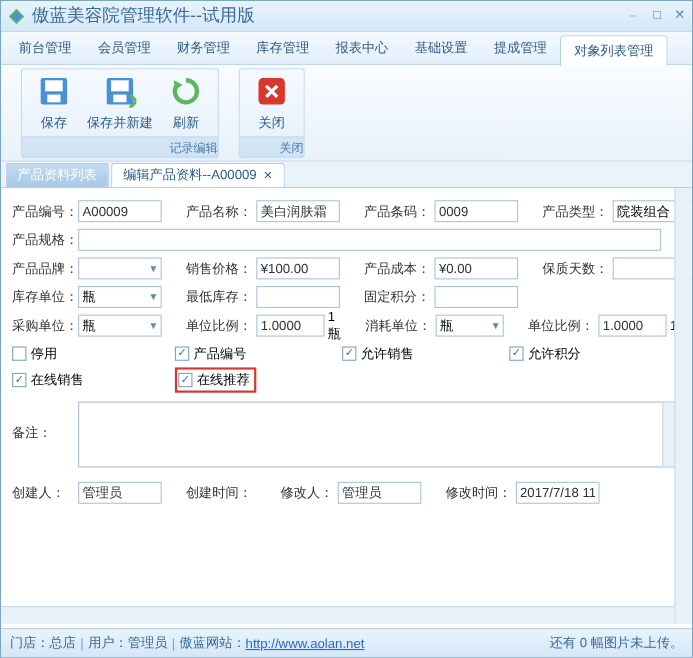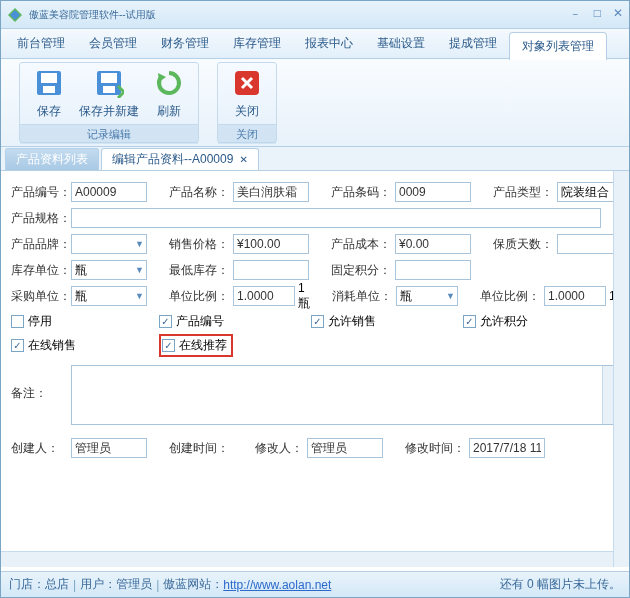--- a/index.html
+++ b/index.html
@@ -1,32 +1,32 @@
 <!DOCTYPE html>
 <html><head>
 <meta charset="utf-8">
 <style>
 * { box-sizing: border-box; margin: 0; padding: 0; font-family: "Microsoft YaHei", SimSun, sans-serif; font-size: 12px; }
 body { background: #fff; width: 630px; height: 598px; overflow: hidden; border: 1px solid #7aa5c5; }
 
 .titlebar { height: 28px; background: linear-gradient(#e8f3fb, #d4e8f7); display: flex; align-items: center; padding: 0 6px; border-bottom: 1px solid #b5d0e6; }
 .titlebar .logo { width: 16px; height: 16px; margin-right: 6px; }
-.titlebar .title { flex: 1; color: #3a6a9a; font-size: 10px; }
+.titlebar .title { flex: 1; color: #3a6a9a; font-size: 16px; }
 .titlebar .winbtns { display: flex; gap: 12px; color: #5a8abc; font-size: 14px; }
 .titlebar .winbtns span { cursor: pointer; }
 
 .menubar { height: 30px; background: linear-gradient(#f4f9fd, #e2effa); display: flex; border-bottom: 1px solid #b5d0e6; }
 .menubar .mitem { padding: 0 12px; display: flex; align-items: center; color: #2b5a8a; cursor: pointer; position: relative; }
 .menubar .mitem:first-child { margin-left: 4px; }
 .menubar .mitem.active { background: #fff; border: 1px solid #b5d0e6; border-bottom: none; border-radius: 4px 4px 0 0; margin-top: 3px; height: 28px; }
 
 .ribbon { height: 88px; background: linear-gradient(#f9fcff, #e8f2fa); border-bottom: 1px solid #b5d0e6; display: flex; padding: 3px; gap: 3px; }
 .ribbon-group { border: 1px solid #c5dbed; border-radius: 3px; background: linear-gradient(#f5faff, #e5f0fa); display: flex; flex-direction: column; margin-left: 15px; }
 .ribbon-group-body { flex: 1; display: flex; padding: 4px; gap: 4px; }
-.ribbon-group-label { text-align: center; color: #4a7aab; font-size: 11px; padding: 2px 0; background: rgba(180,210,235,0.4); border-top: 1px solid #c5dbed; }
+.ribbon-group-label { text-align: right; color: #4a7aab; font-size: 11px; padding: 2px 0; background: rgba(180,210,235,0.4); border-top: 1px solid #c5dbed; }
 .ribbon-btn { display: flex; flex-direction: column; align-items: center; justify-content: center; width: 50px; gap: 4px; cursor: pointer; border-radius: 3px; }
 .ribbon-btn .icon { width: 32px; height: 32px; display: flex; align-items: center; justify-content: center; }
 .ribbon-btn .label { color: #2b5a8a; font-size: 12px; }
 
 .tabs { height: 24px; display: flex; align-items: flex-end; padding-left: 4px; border-bottom: 1px solid #b5d0e6; background: #eaf2fa; }
 .tab { height: 22px; padding: 0 10px; display: flex; align-items: center; border: 1px solid #b5d0e6; border-bottom: none; background: linear-gradient(#c3dbef, #a8c9e5); color: #fff; border-radius: 3px 3px 0 0; margin-right: 2px; cursor: pointer; }
 .tab.active { background: #fff; color: #2b5a8a; }
 .tab .close { margin-left: 6px; font-size: 10px; }
 
 .form-area { padding: 8px 10px; background: #fff; height: 396px; position: relative; }

